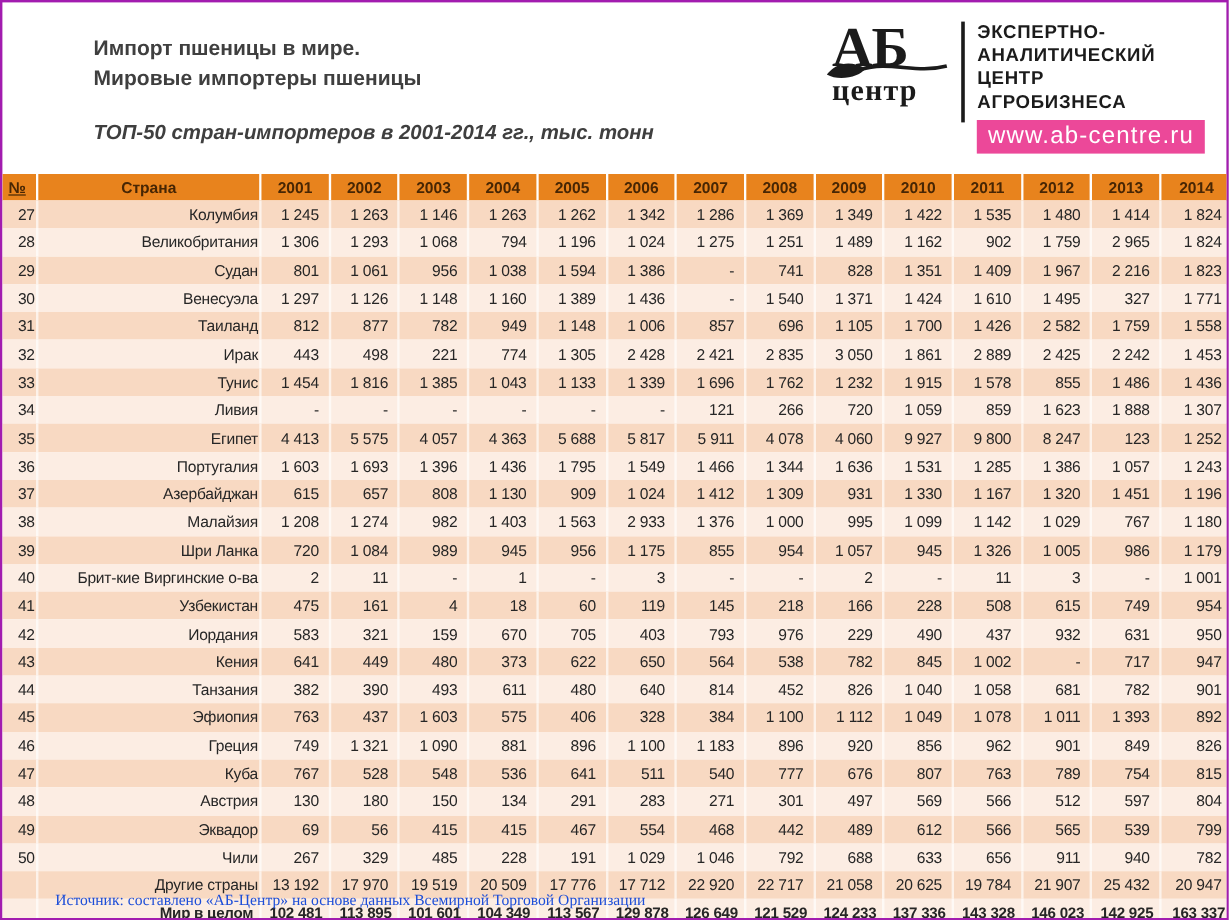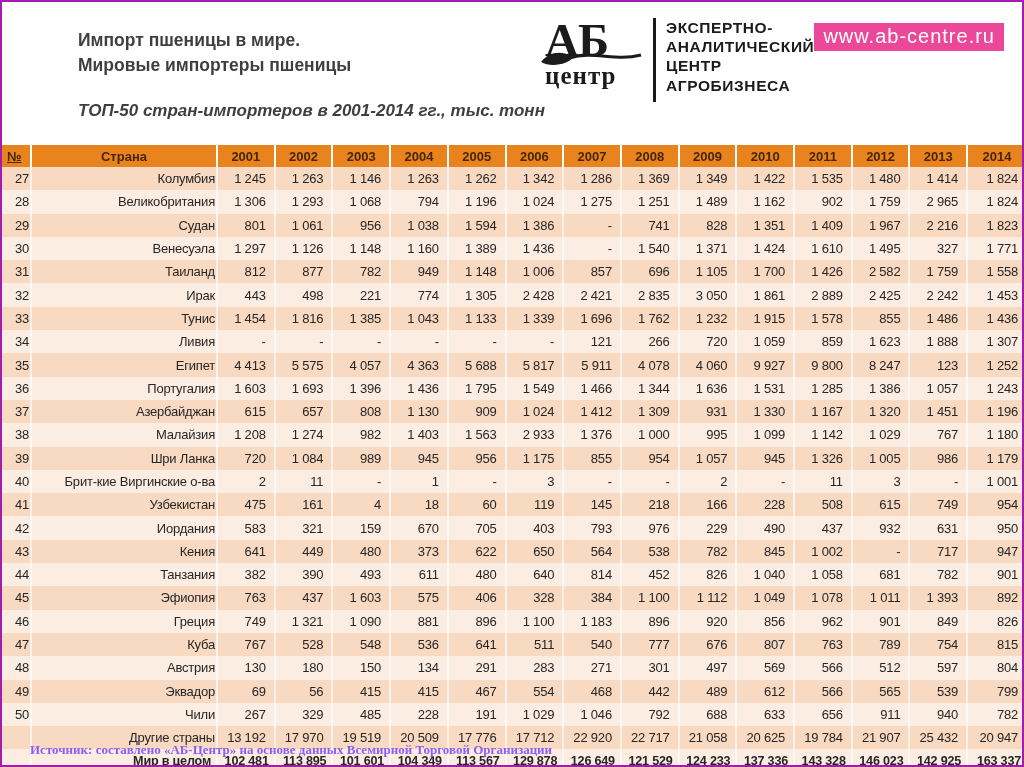--- a/index.html
+++ b/index.html
@@ -14,21 +14,21 @@
   .subtitle{position:absolute;left:76px;top:99px;font-size:17px;font-weight:bold;
             font-style:italic;color:#3f3f3f;}
   
   .logo{position:absolute;top:16px;right:18px;display:flex;align-items:flex-start;}
   .logo-mark{font-family:"Liberation Serif",serif;font-weight:bold;color:#1b1b1b;
              text-align:left;margin-right:12px;position:relative;width:96px;}
   .logo-ab{font-size:47px;line-height:0.95;letter-spacing:-1px;}
   .logo-centre{font-size:25px;letter-spacing:1px;line-height:1;}
   .leaf-swash{position:absolute;left:-6px;top:30px;}
   .logo-divider{width:3px;height:84px;background:#1b1b1b;margin-right:10px;}
-  .logo-right{display:flex;flex-direction:row;}
+  .logo-right{display:flex;flex-direction:column;}
   .logo-text{font-size:15.5px;font-weight:bold;color:#1b1b1b;
              letter-spacing:0.6px;line-height:1.24;white-space:pre-line;}
   .logo-url{margin-top:5px;background:#ec4899;color:#ffffff;font-weight:normal;
             font-size:20px;letter-spacing:1px;padding:2px 9px 3px 9px;align-self:flex-start;}
   
   table.imports{position:absolute;left:0;top:143px;width:1024px;
                 border-collapse:separate;border-spacing:0;table-layout:fixed;}
   table.imports col.c-num{width:30px;}
   table.imports col.c-country{width:186px;}
   th{background:var(--header-bg,#e8831d);color:#472604;font-size:13px;font-weight:bold;
@@ -39,22 +39,22 @@
      border-right:2px solid rgba(255,255,255,0.65);overflow:hidden;white-space:nowrap;}
   td:last-child{border-right:none;}
   td.num{text-align:right;}
   td.country{text-align:right;padding-left:2px;}
   td.val{text-align:right;padding-right:8px;}
   tr.band-dark td{background:var(--row-dark,#f8d9c2);}
   tr.band-light td{background:var(--row-light,#fcede3);}
   tr.total-row td{font-weight:bold;font-size:12.6px;padding-right:5px;
                   border-bottom:2px solid #a39c92;}
   
-  .source{position:absolute;left:28px;top:740px;font-family:"Liberation Serif",serif;
-          font-size:13px;color:#8b5cf6;font-weight:bold;}
+  .source{position:absolute;left:44px;top:740px;font-family:"Liberation Serif",serif;
+          font-size:13px;color:#1d4ed8;}
 </style>
 </head>
 <body>
 
 <div class="slide">
 
   <div class="title">
     <div>Импорт пшеницы в мире.</div>
     <div>Мировые импортеры пшеницы</div>
   </div>

